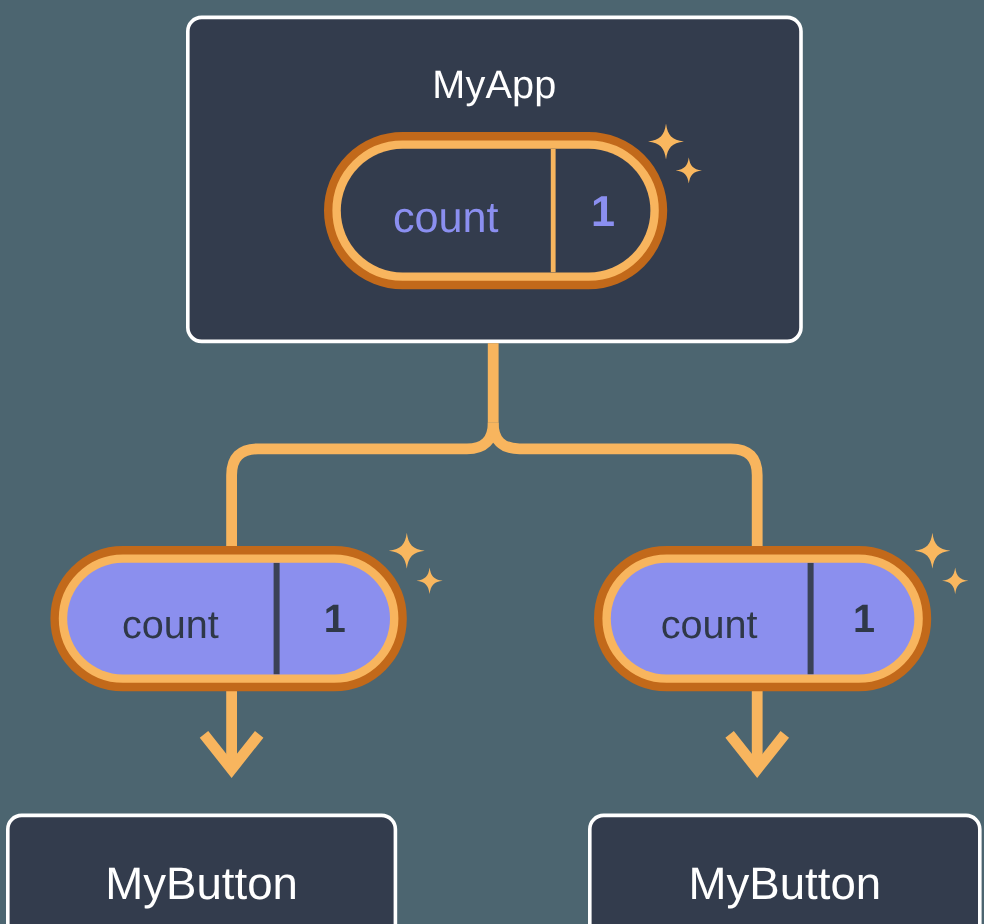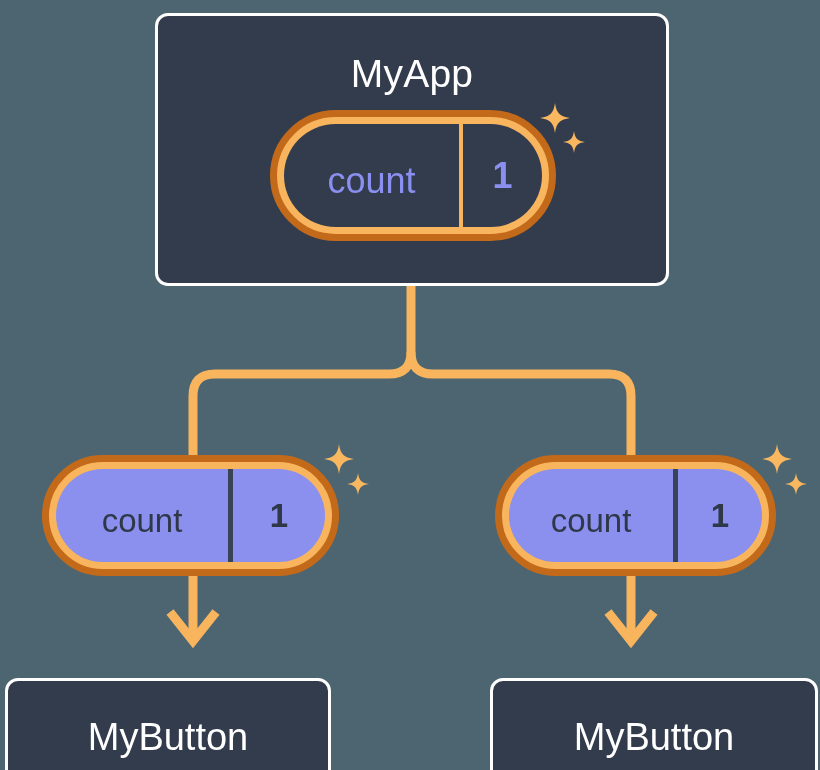--- a/index.html
+++ b/index.html
@@ -30,21 +30,21 @@
     width: 514px;
     height: 273px;
   }
   #myapp-title {
     position: absolute;
     left: 0;
     right: 0;
     top: 36px;
     text-align: center;
     color: #ffffff;
-    font-size: 39px;
+    font-size: 33px;
     font-weight: 400;
     letter-spacing: 0.2px;
   }
 
   .button-card {
     position: absolute;
     top: 678px;
     height: 118px;
     display: flex;
     align-items: center;

